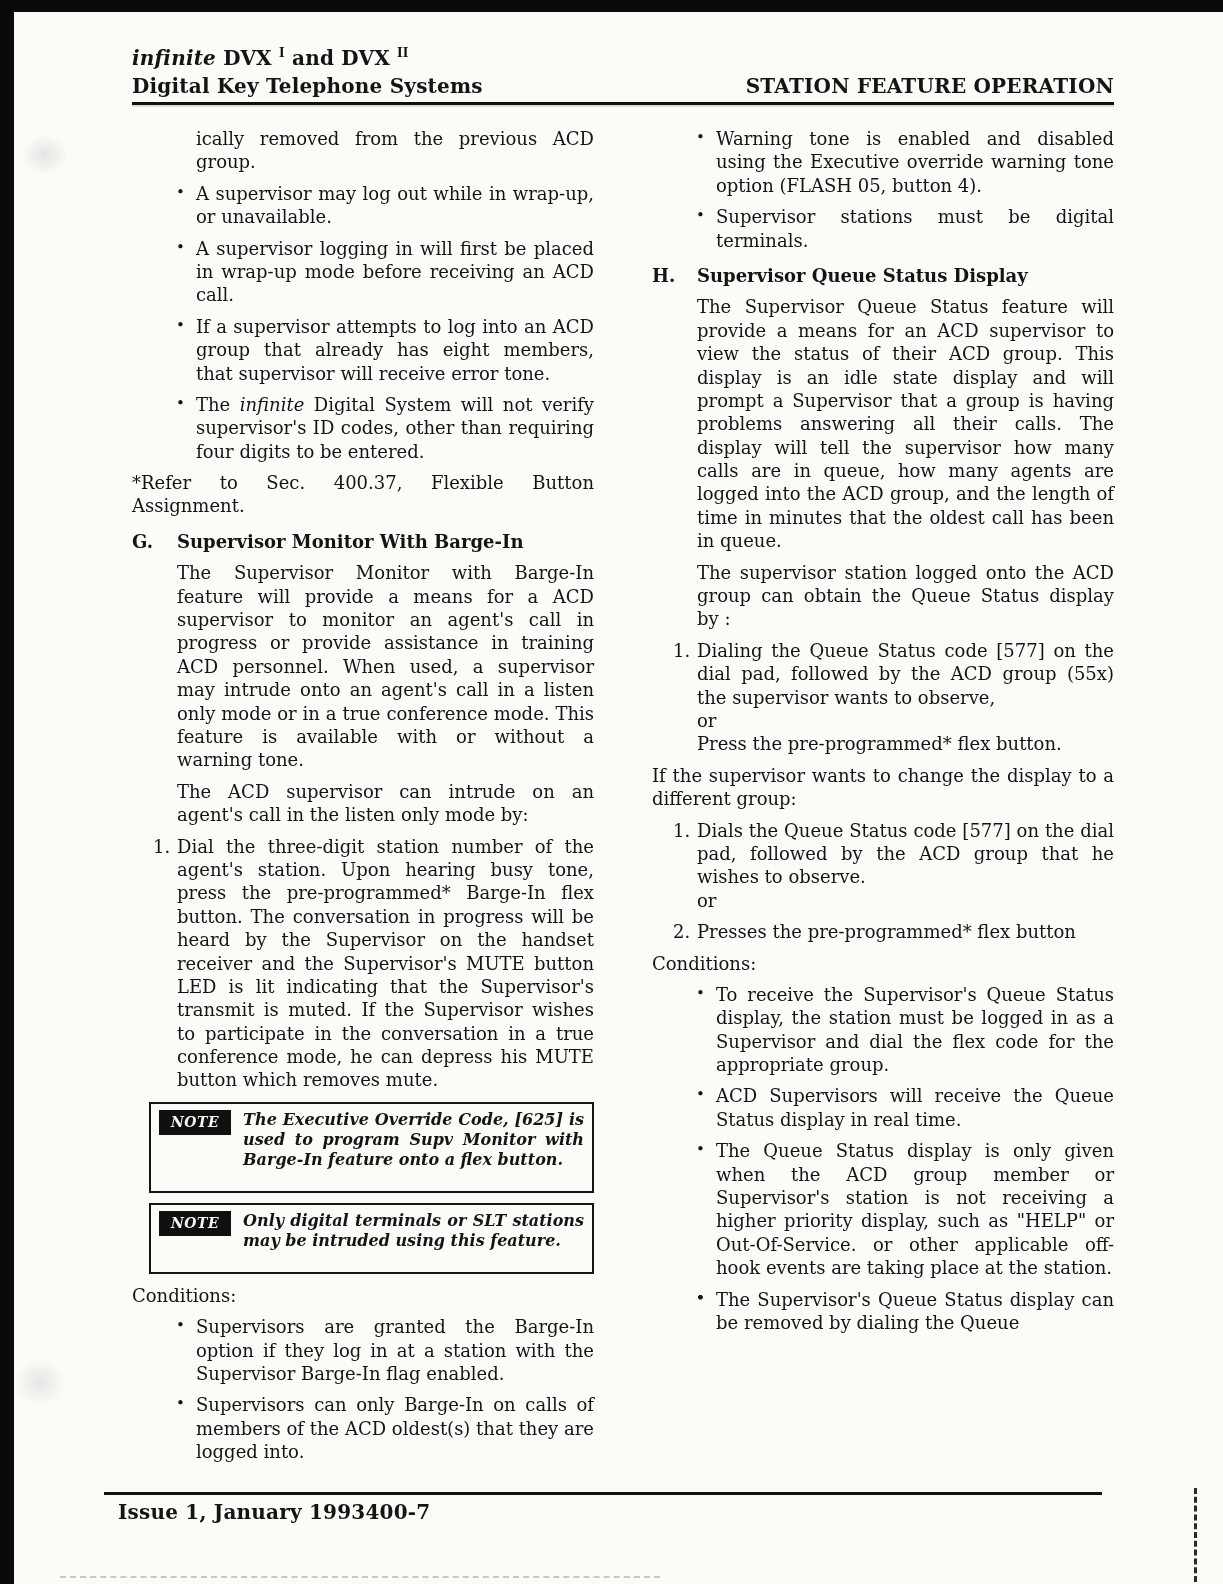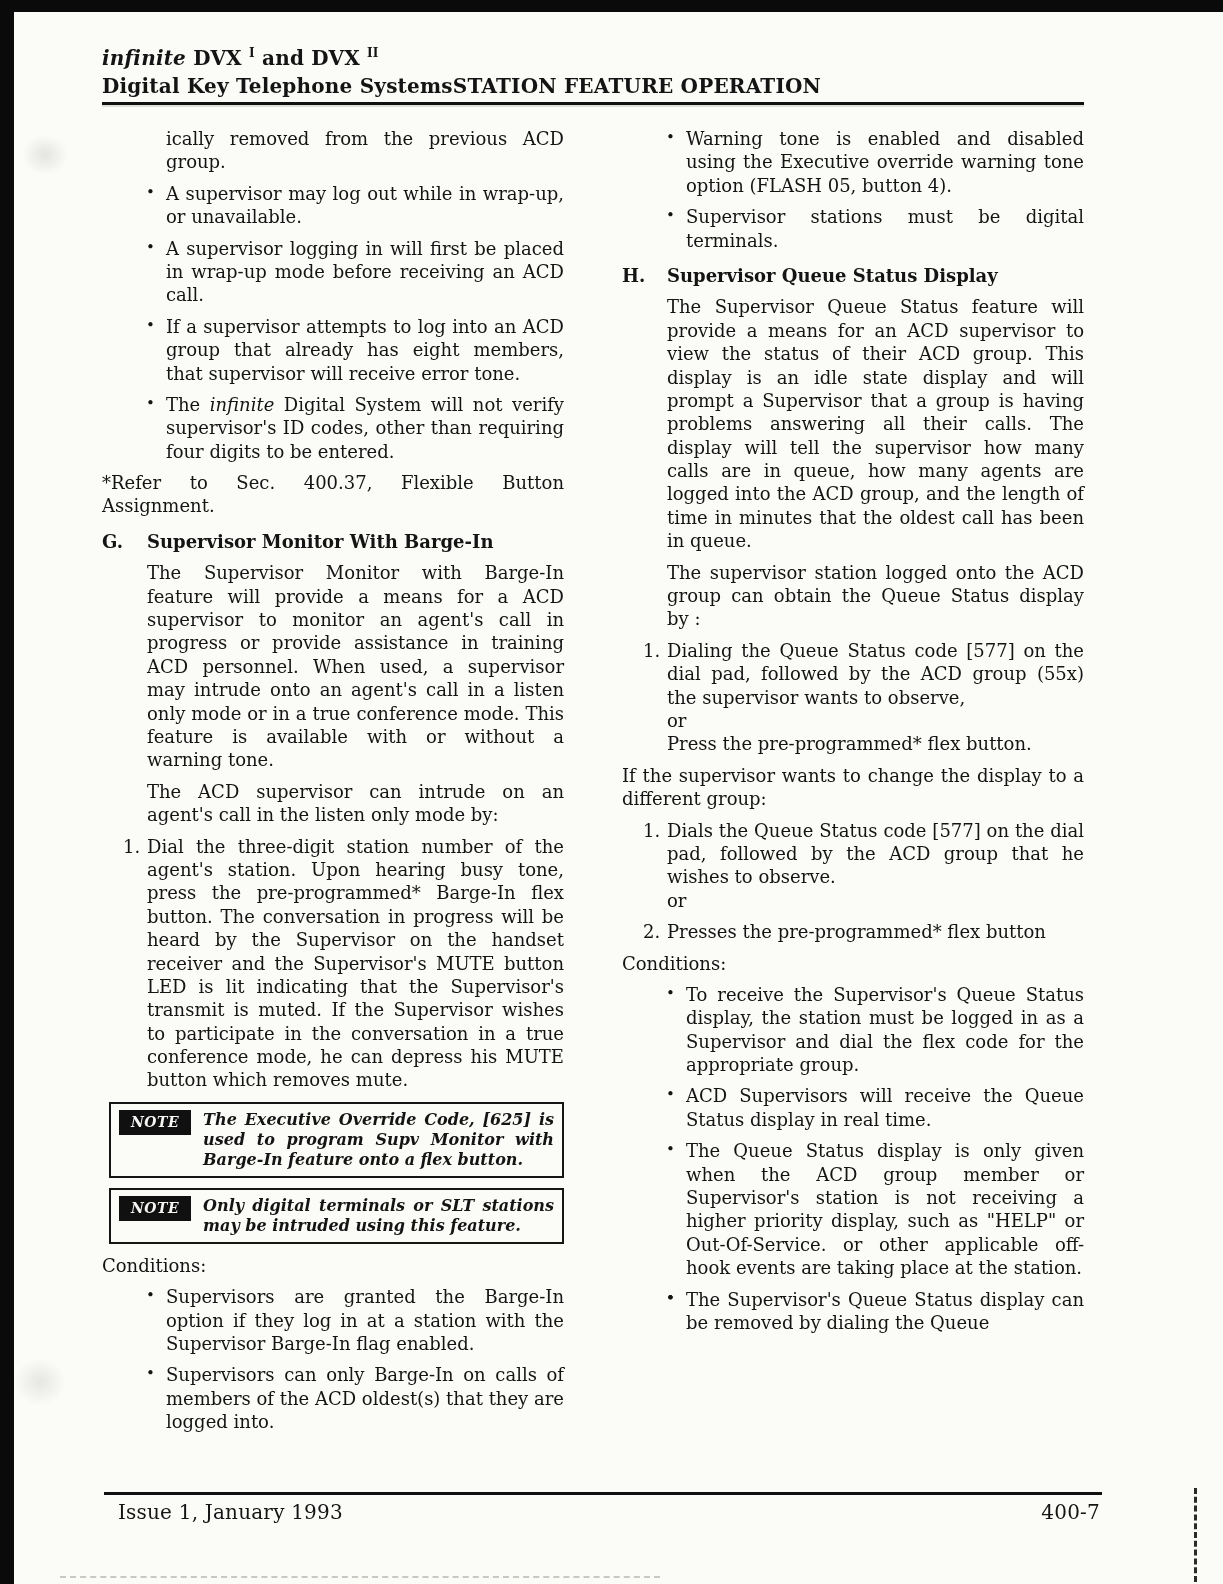--- a/index.html
+++ b/index.html
@@ -11,28 +11,28 @@
     -webkit-font-smoothing:antialiased;
   }
   .bar-top{position:absolute;left:0;top:0;width:1223px;height:12px;background:#0a0a0a;}
   .bar-left{position:absolute;left:0;top:0;width:14px;height:1584px;background:#0a0a0a;}
   .edge-dash-right{position:absolute;left:1194px;top:1488px;height:94px;border-left:3px dashed #2a2a2a;}
   .edge-dash-bottom{position:absolute;left:60px;top:1576px;width:600px;border-top:2px dashed #c9c9c4;}
   .smudge{position:absolute;border-radius:50%;pointer-events:none;}
   .smudge1{left:22px;top:135px;width:46px;height:40px;background:radial-gradient(closest-side,rgba(120,120,120,.18),rgba(120,120,120,0));}
   .smudge2{left:14px;top:1358px;width:52px;height:48px;background:radial-gradient(closest-side,rgba(120,120,120,.16),rgba(120,120,120,0));}
 
-  .content{position:absolute;left:102px;top:46px;width:982px;}
+  .content{position:absolute;left:132px;top:46px;width:982px;}
 
   
   .header .brand{font-size:20px;font-weight:bold;letter-spacing:.2px;}
   .it{font-style:italic;}
   .b{font-weight:bold;}
   sup{font-size:12px;font-weight:bold;}
-  .header-row2{display:flex;justify-content:flex-start;align-items:flex-end;font-size:20px;font-weight:bold;margin-top:4px;letter-spacing:.2px;}
+  .header-row2{display:flex;justify-content:space-between;align-items:flex-end;font-size:20px;font-weight:bold;margin-top:4px;letter-spacing:.2px;}
   .header-rule{height:3px;background:#101010;margin-top:4px;box-shadow:0 2px 0 rgba(16,16,16,.12);}
 
   
   .cols{display:flex;gap:58px;margin-top:22px;}
   .col{width:468px;font-size:18px;line-height:1.3;}
   .block{margin-bottom:8px;}
   .para{text-align:justify;}
   .indent{padding-left:45px;}
   .indent-b{padding-left:64px;}
 
@@ -45,34 +45,34 @@
 
   .section-head{display:flex;font-weight:bold;margin:12px 0 8px 0;}
   .section-head .letter{width:45px;flex:0 0 45px;}
 
   .flush{margin-bottom:8px;text-align:justify;}
 
   
   .note-box{
     border:2px solid #151515;
     display:flex;align-items:flex-start;
-    padding:6px 8px 6px 8px;margin:10px 0 10px 7px;
+    padding:6px 8px 21px 8px;margin:10px 0 10px 17px;
     background:#fbfbf8;
   }
   .note-label{
     flex:0 0 auto;background:#101010;color:#f5f5f2;
     font-style:italic;font-weight:bold;font-size:14px;
     padding:3px 12px 4px 12px;margin-right:12px;letter-spacing:.5px;
   }
   .note-text{font-size:16px;font-weight:bold;font-style:italic;text-align:justify;line-height:1.25;}
 
   
   .footer-rule{position:absolute;left:104px;top:1492px;width:998px;height:3px;background:#101010;}
-  .footer{position:absolute;left:118px;top:1500px;width:982px;display:flex;justify-content:space-between;
-    font-size:20px;font-weight:normal;letter-spacing:.2px;}
+  .footer{position:absolute;left:118px;top:1500px;width:982px;display:flex;
+    font-size:20px;font-weight:bold;letter-spacing:.2px;}
 </style>
 </head>
 <body>
 
 <div class="bar-top"></div>
 <div class="bar-left"></div>
 <div class="edge-dash-right"></div>
 <div class="edge-dash-bottom"></div>
 <div class="smudge smudge1"></div>
 <div class="smudge smudge2"></div>

